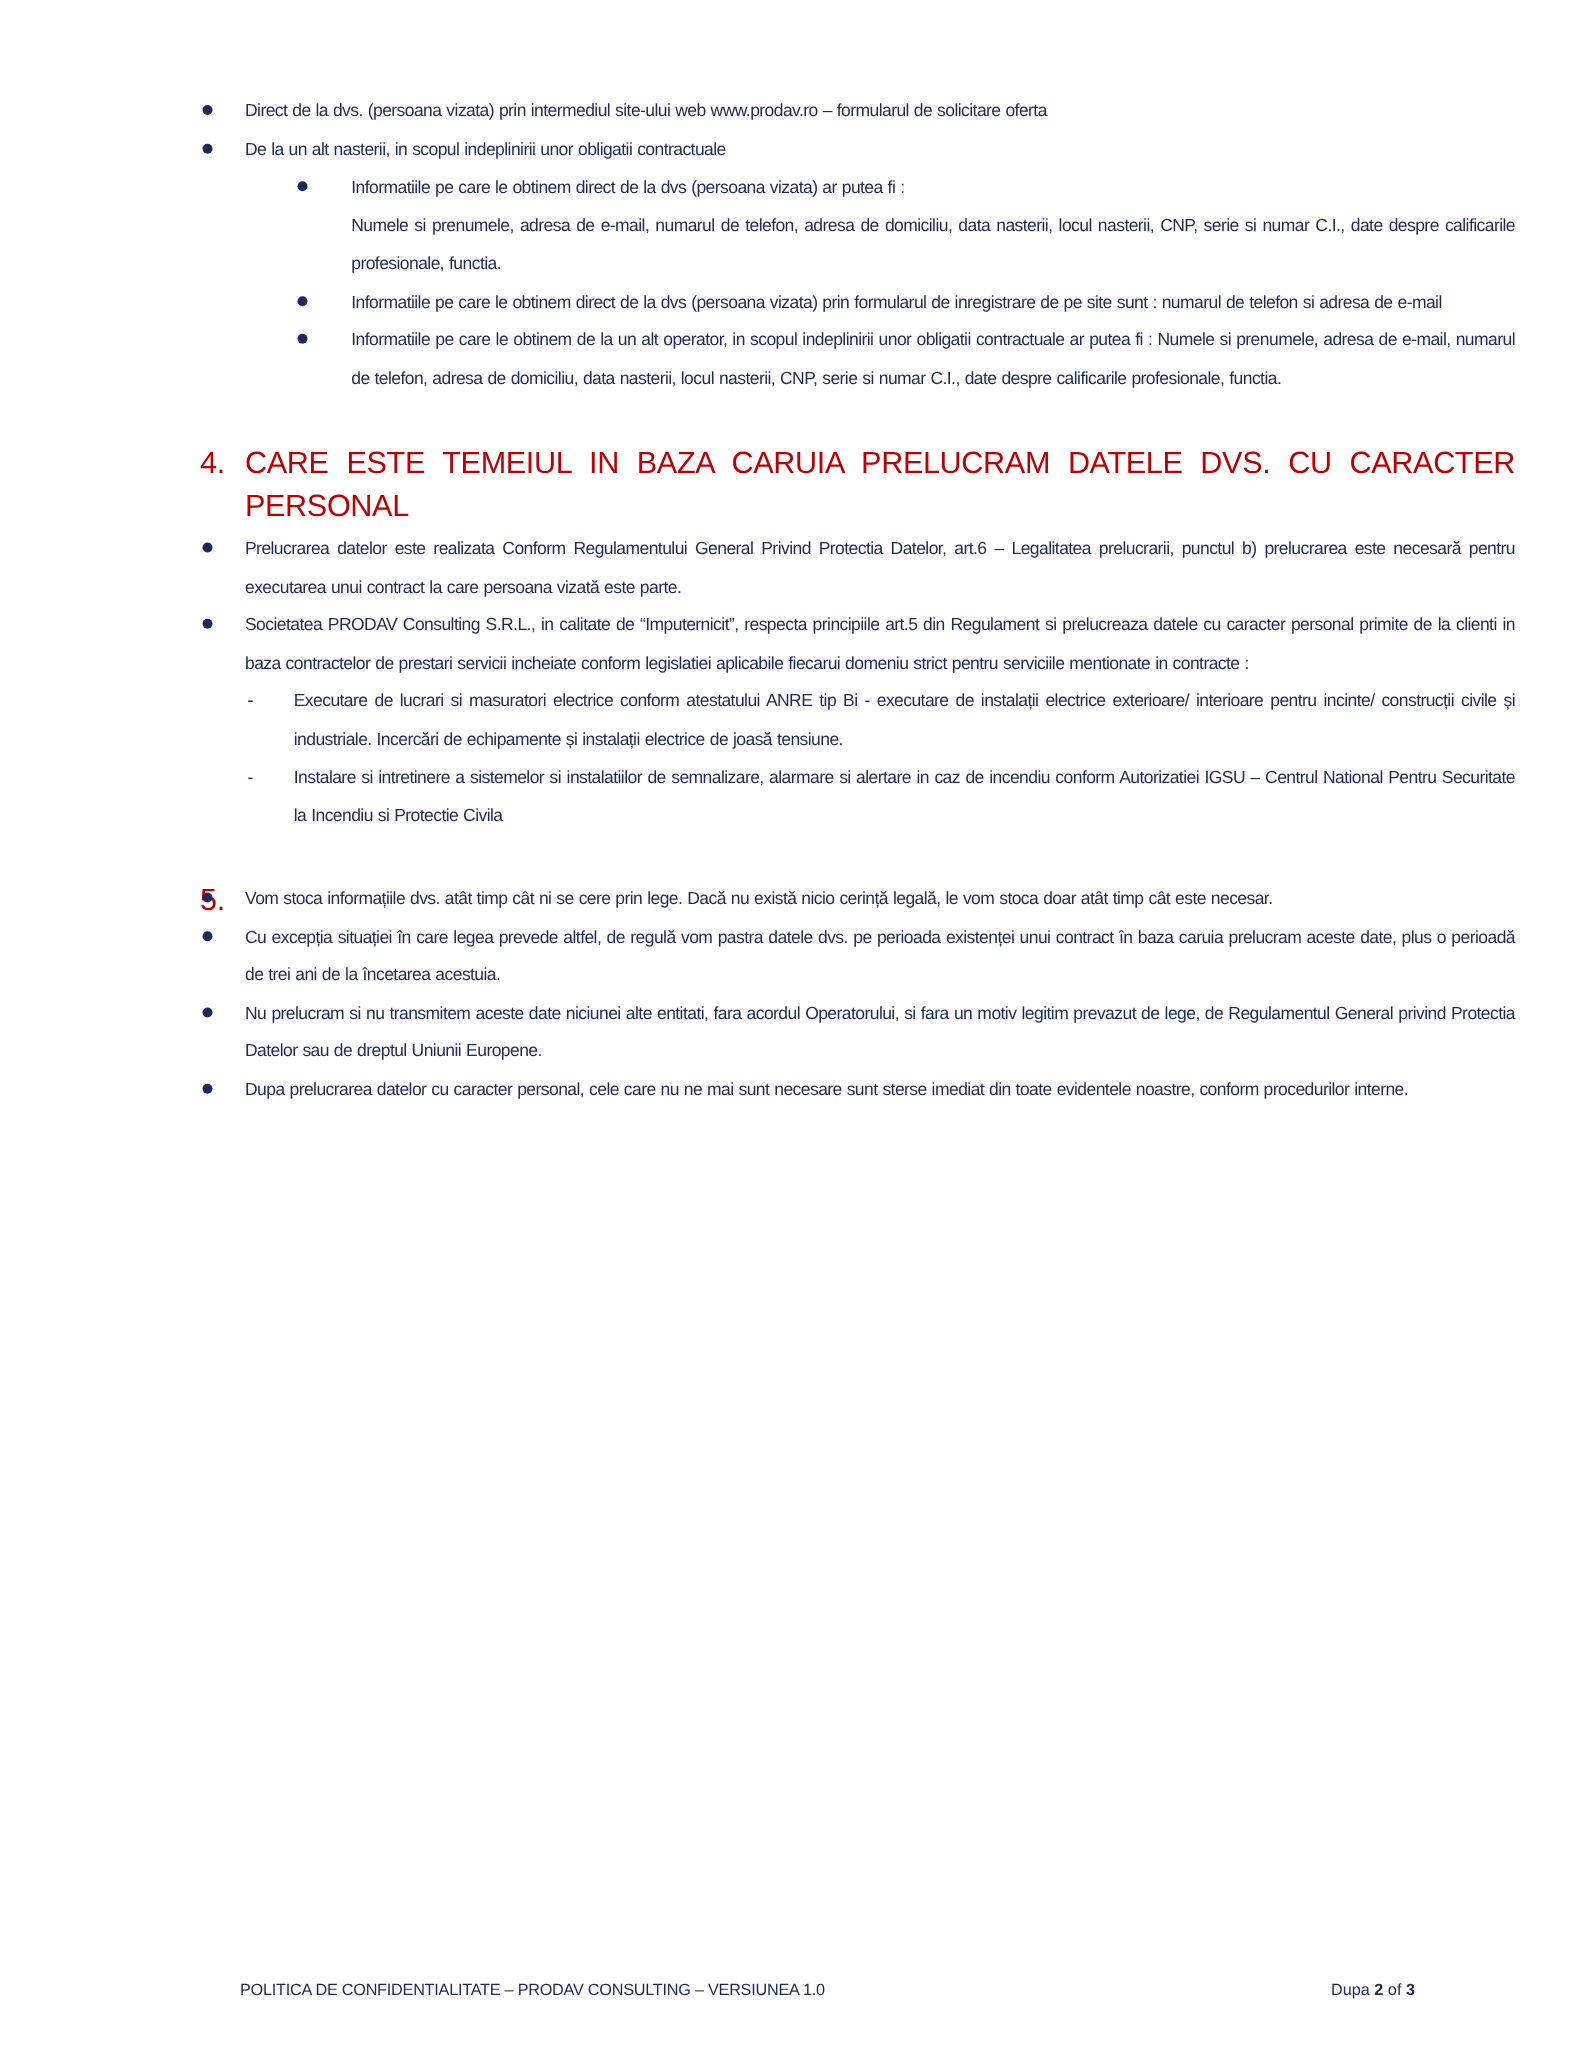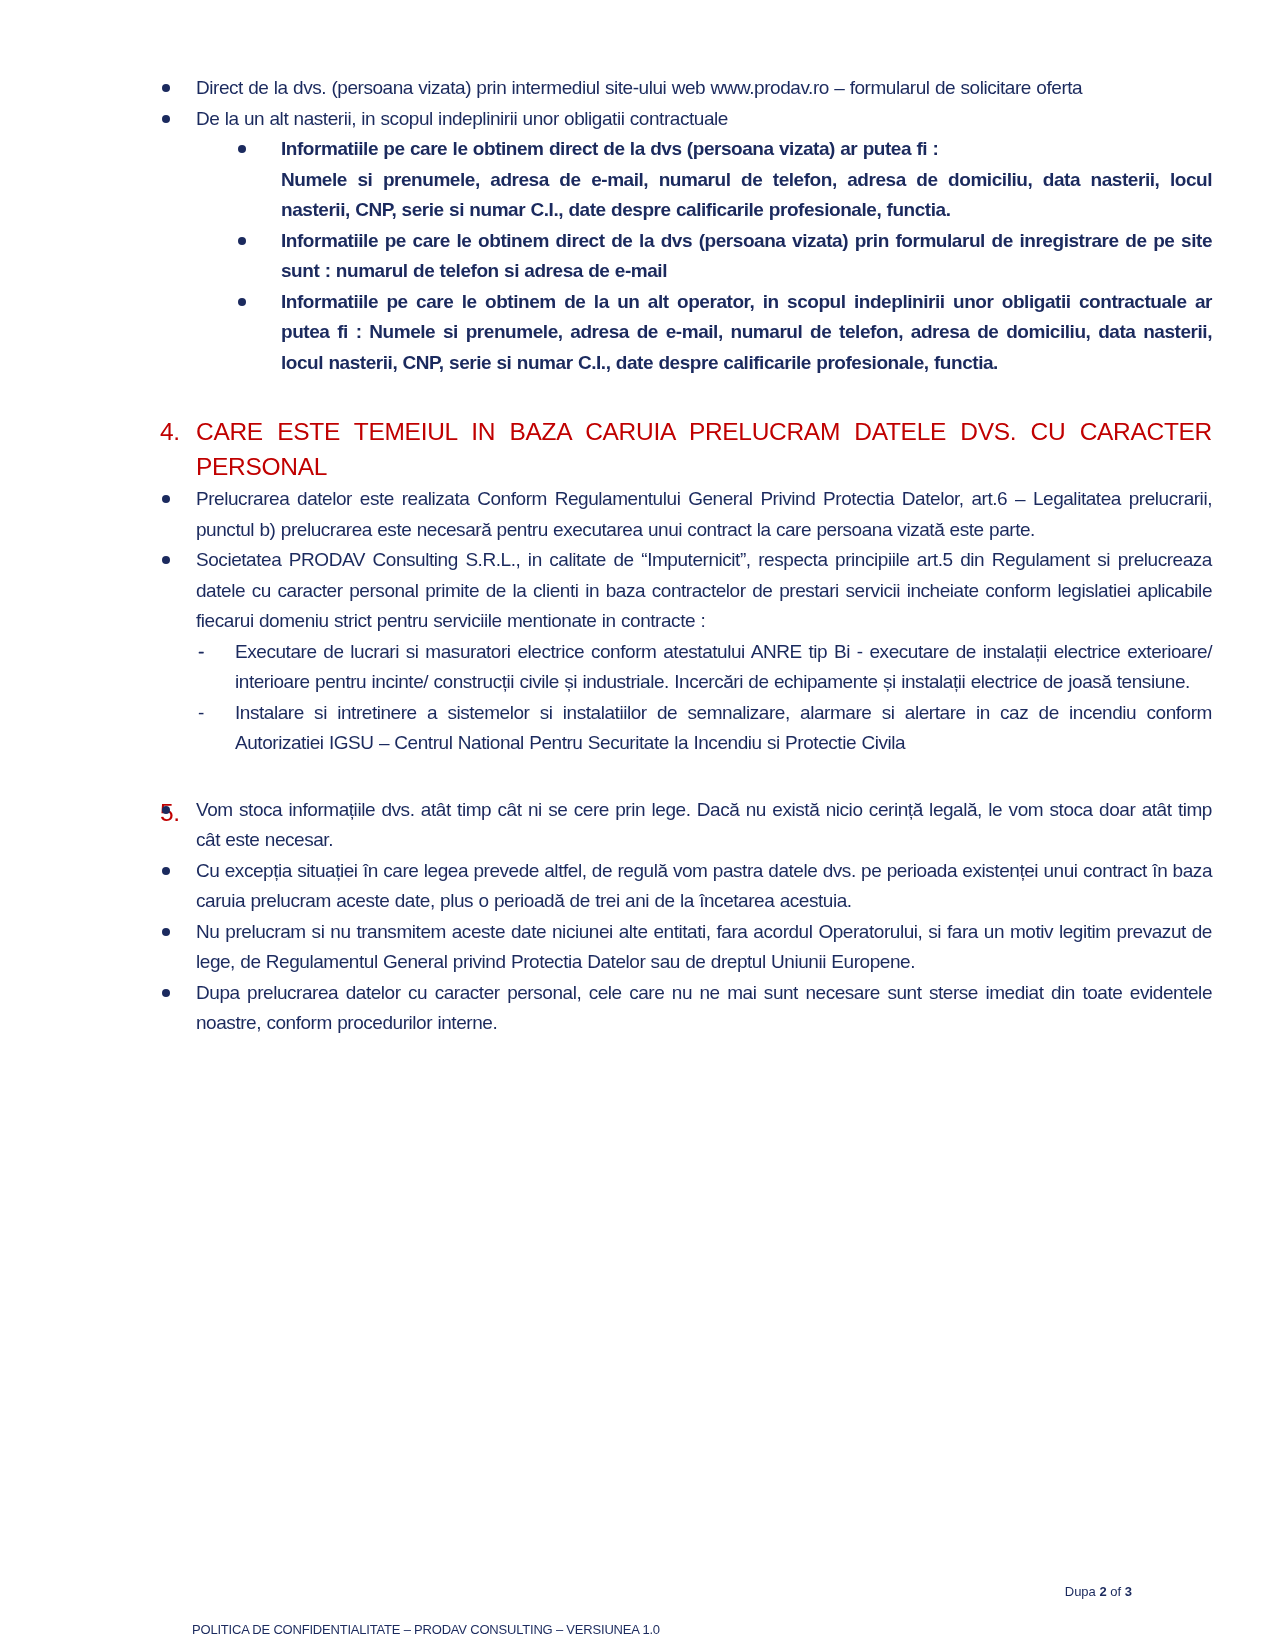--- a/index.html
+++ b/index.html
@@ -1,34 +1,34 @@
 <!DOCTYPE html>
 <html><head>
 <meta charset="utf-8">
 <style>
   html, body { margin: 0; padding: 0; background: #ffffff; }
   body { width: 1275px; height: 1650px; position: relative; overflow: hidden;
          font-family: "Liberation Sans", sans-serif; color: #1b2a5e; }
   .page { position: absolute; left: 0; top: 0; width: 1275px; height: 1650px; }
   .content { position: absolute; left: 160px; top: 73px; width: 1052px; }
-  .p { font-size: 19px; line-height: 30.5px; text-align: justify; letter-spacing: -0.45px; word-spacing: 0.5px; }
+  .p { font-size: 14px; line-height: 30.5px; text-align: justify; letter-spacing: -0.45px; word-spacing: 0.5px; }
   .li { position: relative; }
   .lvl1 { padding-left: 36px; }
-  .lvl2 { padding-left: 121px; font-weight: bold; }
+  .lvl2 { padding-left: 121px; }
   .dash { padding-left: 75px; }
   .bullet { position: absolute; top: 11px; width: 8px; height: 8px; border-radius: 50%; background: #1b2a5e; }
   .lvl1 > .bullet { left: 2px; }
   .lvl2 > .bullet { left: 78px; }
   .dash > .dash-mark { position: absolute; left: 38px; top: 0; }
   .heading { color: #c00000; font-size: 24.5px; line-height: 35px; position: relative; padding-left: 36px; letter-spacing: -0.3px; text-align: justify; }
   .heading .num { position: absolute; left: 0; top: 0; }
   .h4 { margin-top: 36px; word-spacing: 6px; }
   .h5 { margin-top: 36px; }
   .footer { position: absolute; top: 1584px; left: 192px; width: 940px; font-size: 13px; color: #1b2a5e; }
-  .footer .left { position: absolute; left: 0; top: 0; letter-spacing: -0.2px; margin-top: 38px; }
+  .footer .left { position: absolute; left: 0; top: 0; letter-spacing: -0.2px; }
   .footer .right { position: absolute; right: 0; top: 0; }
   .footer b { font-weight: bold; }
 </style>
 </head>
 <body>
 
 <div class="page">
   <div class="content">
 
     <div class="p li lvl1">

